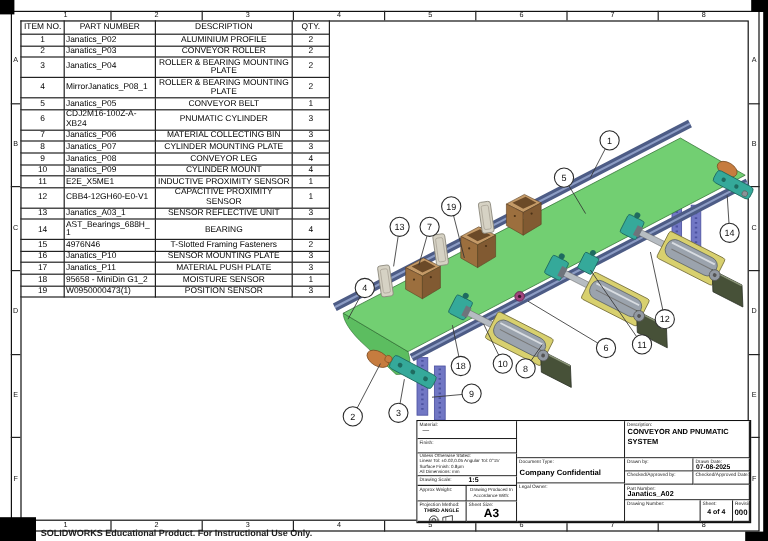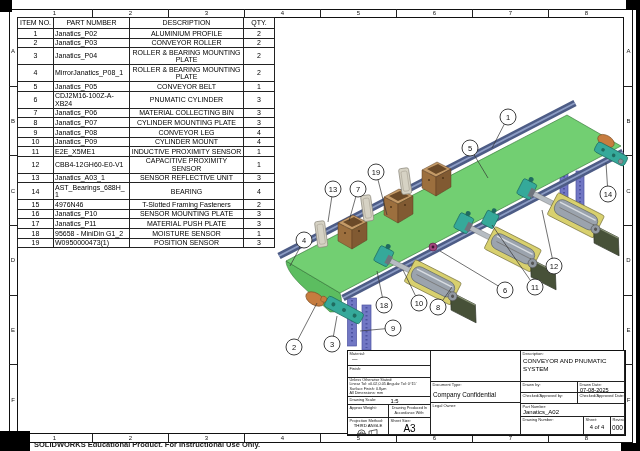--- a/index.html
+++ b/index.html
@@ -36,21 +36,21 @@
   .bom th { height:9px; }
   .bom td.part { text-align:left; }
 
   
   .tb { position:absolute; left:347px; top:350px; width:277px; height:84px; z-index:3;
         background:#fff; border:1.2px solid #111; box-sizing:content-box; }
   .tb .cell { position:absolute; border-right:0.8px solid #222; border-bottom:0.8px solid #222;
         box-sizing:border-box; overflow:hidden; background:#fff; }
   .tb .lab { font-size:4px; color:#222; padding:0.5px 0 0 1.5px; line-height:1.15; white-space:nowrap; }
   .tb .tiny { font-size:3.8px; color:#222; line-height:1.18; padding-left:1.5px; white-space:nowrap; }
-  .tb .val-b { font-weight:normal; color:#000; }
+  .tb .val-b { font-weight:bold; color:#000; }
 
   .watermark { position:absolute; left:34px; top:440px; font-size:7.5px; font-weight:bold;
         color:#1c1c1c; z-index:7; white-space:nowrap;text-align:right; }
 
   svg text.balloon-num { font-family:"Liberation Sans", sans-serif; font-size:7.5px; fill:#111; }
   #drawing-svg { position:absolute; left:0; top:0; z-index:2; }
 </style>
 </head>
 <body>
 

